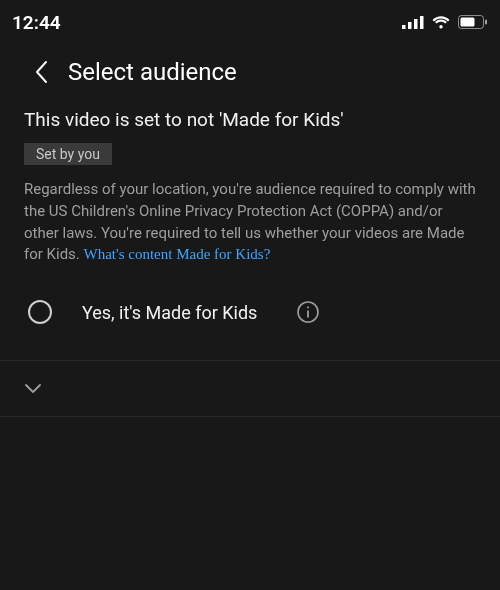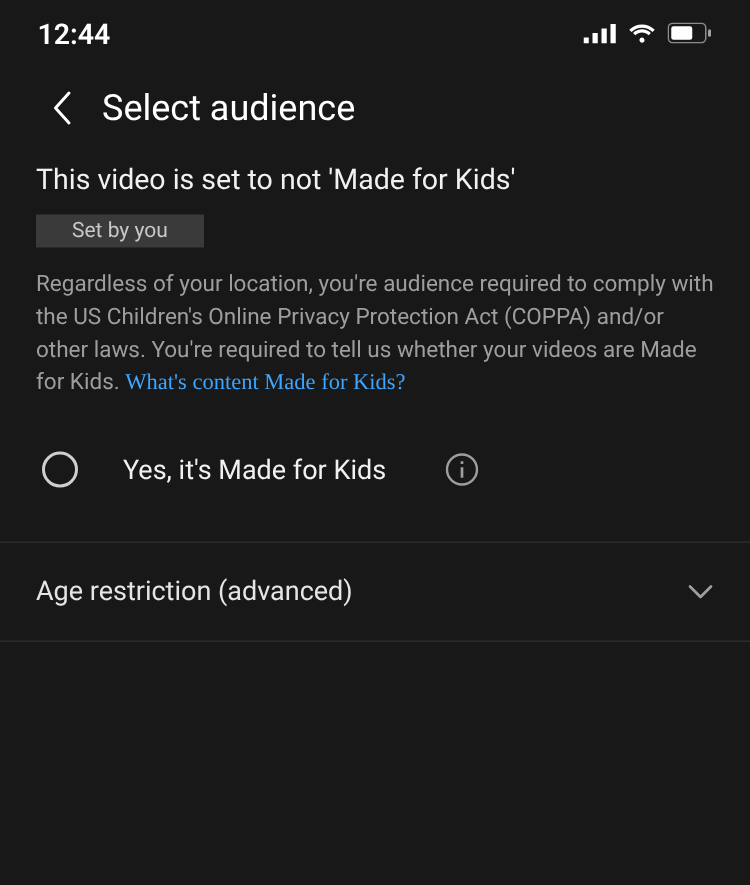--- a/index.html
+++ b/index.html
@@ -9,21 +9,21 @@
       background: #181818;
       font-family: -apple-system, BlinkMacSystemFont, "Segoe UI", Roboto, sans-serif;
       color: #fff;
       overflow: hidden;
     }
     .status-bar {
       height: 44px;
       display: flex;
       justify-content: space-between;
       align-items: center;
-      padding: 0 25px;
+      padding: 0 12px;
       font-size: 19px;
       font-weight: 600;
     }
     .status-right { display: flex; align-items: center; gap: 7px; }
     .header {
       display: flex;
       align-items: center;
       gap: 20px;
       padding: 14px 18px 22px 34px;
     }
@@ -33,21 +33,21 @@
       font-size: 19px;
       font-weight: 400;
       color: #f1f1f1;
       margin-bottom: 12px;
     }
     .badge {
       display: inline-block;
       background: #3a3a3a;
       color: #c8c8c8;
       font-size: 14px;
-      padding: 3px 24px;
+      padding: 3px 12px;
       margin-bottom: 14px;
     }
     .desc {
       font-size: 15px;
       line-height: 1.45;
       color: #9e9e9e;
       margin-bottom: 34px;
     }
     .desc a { color: #3ea6ff; text-decoration: none; font-family: Liberation Serif, serif; }
     .option {
@@ -147,19 +147,18 @@
           <circle cx="11" cy="11" r="10" stroke="#9e9e9e" stroke-width="1.6" fill="none"></circle>
           <rect x="10.1" y="9.5" width="1.8" height="7" fill="#9e9e9e"></rect>
           <rect x="10.1" y="5.5" width="1.8" height="1.8" fill="#9e9e9e"></rect>
         </svg>
     </span>
   </div>
 
 </div>
 
 <div class="expander">
-  <span class="expander-label">Age restriction (advanced)</span>
   <span class="icon">
     <svg width="18" height="11" viewBox="0 0 18 11">
         <path d="M2 2l7 7 7-7" stroke="#9e9e9e" stroke-width="1.8" fill="none" stroke-linecap="round" stroke-linejoin="round"></path>
       </svg>
   </span>
 </div>
 
 </body></html>

